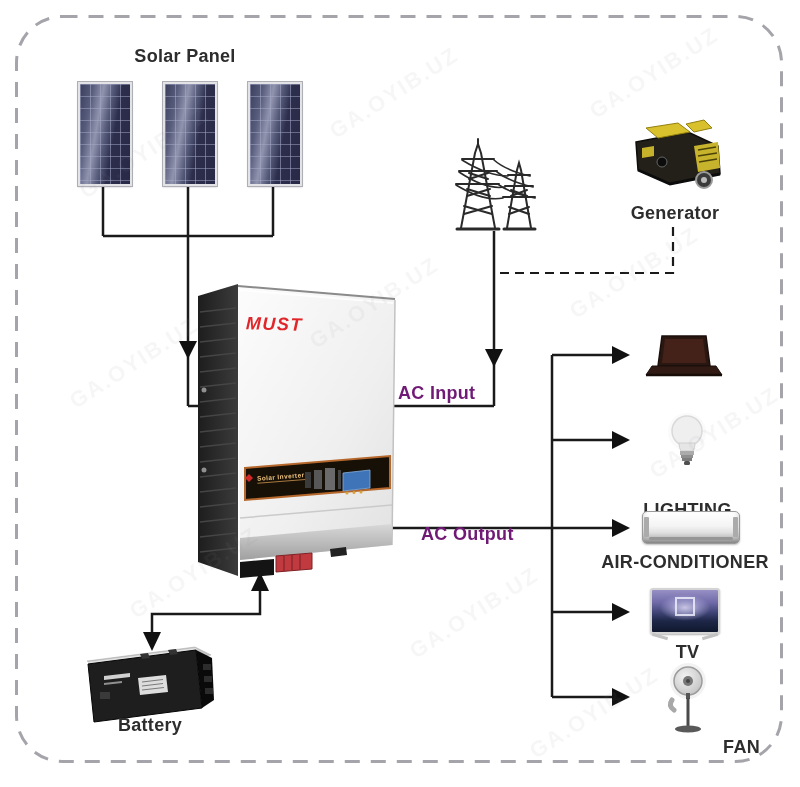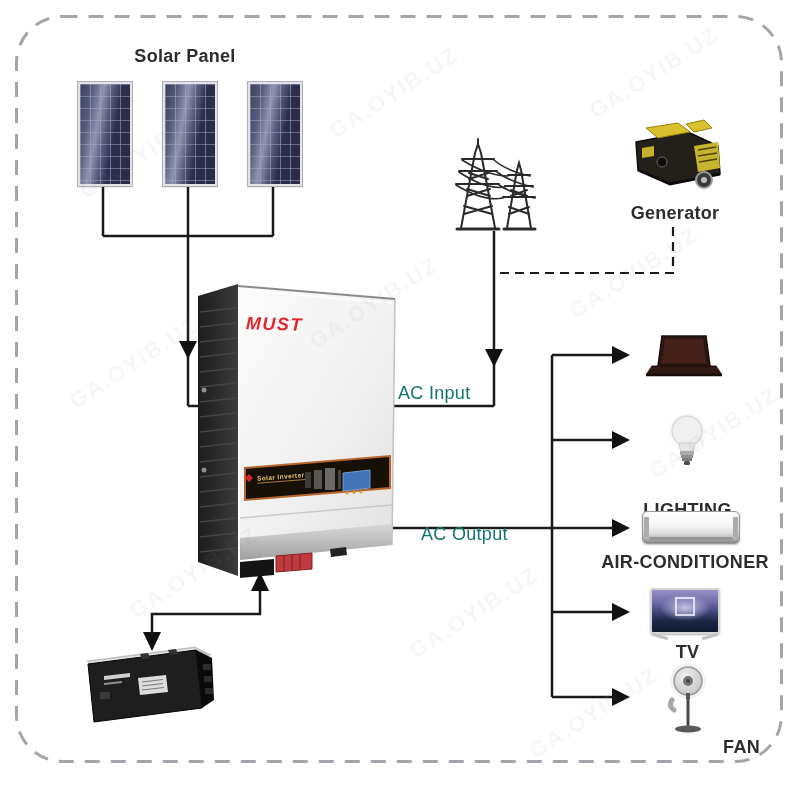--- a/index.html
+++ b/index.html
@@ -1,20 +1,20 @@
 <!DOCTYPE html>
 <html><head>
 <meta charset="utf-8">
 <style>
   html,body{margin:0;padding:0;background:#ffffff;}
   body{width:800px;height:787px;overflow:hidden;font-family:"Liberation Sans",sans-serif;}
   .canvas{position:relative;width:800px;height:787px;background:#ffffff;}
   .canvas svg{position:absolute;left:0;top:0;}
   .label{position:absolute;font-size:18px;font-weight:600;color:#2d2d2d;text-align:center;letter-spacing:.3px;white-space:nowrap;}
-  .label.bold{font-weight:400;color:#0f766e;text-align:left;}
+  .label.bold{font-weight:700;color:#701a75;text-align:left;}
   
   .wm-layer{position:absolute;left:0;top:0;width:800px;height:787px;pointer-events:none;z-index:5;}
   .wm{position:absolute;font-size:22px;font-weight:700;color:#8a8aa0;opacity:.07;transform:rotate(-33deg);letter-spacing:2px;white-space:nowrap;}
   
   .solar-panel{position:absolute;top:82px;width:50px;height:100px;border:2px solid #e3e3e6;box-shadow:0 0 0 1px #aeaeb6,0 1px 2px rgba(0,0,0,.25);
     background:
       repeating-linear-gradient(to right, rgba(165,170,200,.55) 0 1px, transparent 1px 10px),
       repeating-linear-gradient(to bottom, rgba(165,170,200,.5) 0 1px, transparent 1px 12px),
       linear-gradient(100deg,#3a3d5c 0%,#595d7d 20%,#9094ae 36%,#575b7b 50%,#2c2e4c 64%,#272946 100%);}
   .sp1{left:78px;} .sp2{left:163px;} .sp3{left:248px;}
@@ -219,20 +219,21 @@
   <div class="panel-text">Solar Inverter</div>
 
   <div class="label" style="left:110px;top:46px;width:150px;">Solar Panel</div>
   <div class="label" style="left:615px;top:203px;width:120px;">Generator</div>
   <div class="label bold" style="left:398px;top:383px;">AC Input</div>
   <div class="label bold" style="left:421px;top:524px;">AC Output</div>
   <div class="label" style="left:615px;top:468px;width:145px;margin-top:32px;">LIGHTING</div>
   <div class="label" style="left:575px;top:552px;width:220px;">AIR-CONDITIONER</div>
   <div class="label" style="left:615px;top:642px;width:145px;">TV</div>
   <div class="label" style="left:615px;top:737px;width:145px;text-align:right;">FAN</div>
+  <div class="label" style="left:90px;top:715px;width:120px;">Battery</div>
 
   <div class="wm-layer">
     <span class="wm" style="left:70px;top:140px;">GA.OYIB.UZ</span>
     <span class="wm" style="left:320px;top:80px;">GA.OYIB.UZ</span>
     <span class="wm" style="left:580px;top:60px;">GA.OYIB.UZ</span>
     <span class="wm" style="left:60px;top:350px;">GA.OYIB.UZ</span>
     <span class="wm" style="left:300px;top:290px;">GA.OYIB.UZ</span>
     <span class="wm" style="left:560px;top:260px;">GA.OYIB.UZ</span>
     <span class="wm" style="left:120px;top:560px;">GA.OYIB.UZ</span>
     <span class="wm" style="left:400px;top:600px;">GA.OYIB.UZ</span>

